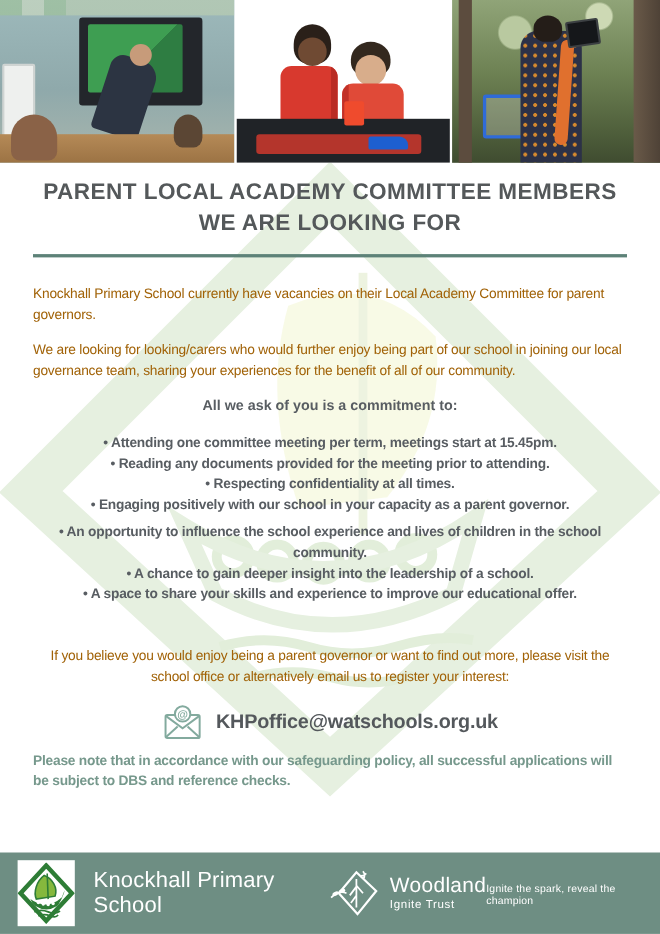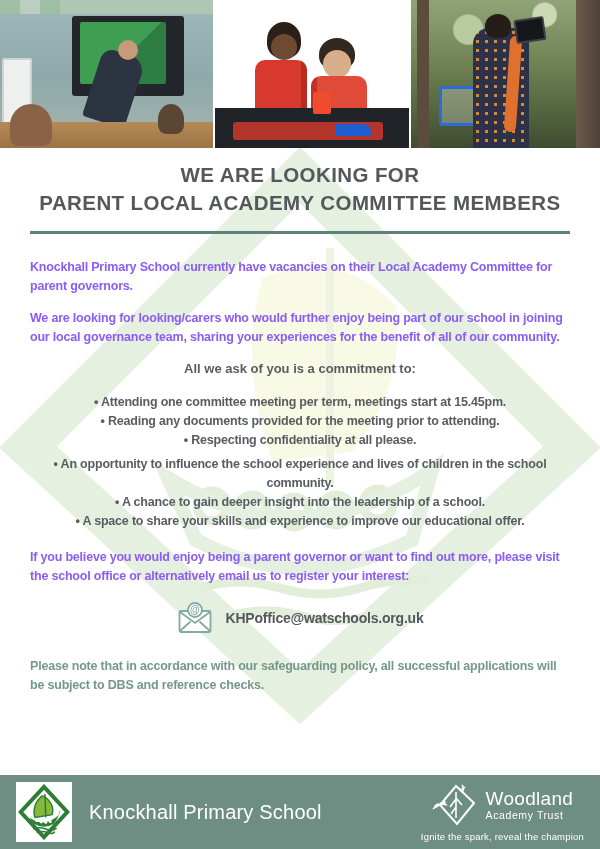--- a/index.html
+++ b/index.html
@@ -50,40 +50,40 @@
   .p3-hair{left:74px;top:14px;width:26px;height:24px;background:#241d18;border-radius:50% 50% 40% 40%;}
   .p3-tablet{left:104px;top:18px;width:26px;height:20px;background:#15171a;border:2px solid #3c4043;border-radius:2px;transform:rotate(-8deg);}
   .p3-cart{left:28px;top:86px;width:34px;height:34px;border:3px solid #2f6bd8;border-radius:3px;background:rgba(255,255,255,.25);}
   
   .watermark{position:absolute;left:0;top:0;width:600px;height:849px;z-index:0;pointer-events:none;}
   
   .content{position:relative;z-index:1;padding:0 30px;}
   .title{margin-top:13px;text-align:center;color:#54585a;font-weight:bold;
       font-size:20.5px;line-height:28px;letter-spacing:.4px;}
   .divider{margin-top:14px;height:3px;background:#5d8278;}
-  .para{color:#8b5cf6;font-weight:bold;font-size:12.5px;line-height:19px;letter-spacing:-.2px;}
+  .para{color:#a16207;font-weight:normal;font-size:12.5px;line-height:19px;letter-spacing:-.2px;}
   .p1{margin-top:24px;}
   .p2{margin-top:12px;}
   .c-head{margin-top:0;text-align:center;color:#585d62;font-weight:bold;font-size:13px;line-height:19px;}
   .c-head2{margin-top:17px;}
   ul.blist{margin:15px 0 0 0;padding:0;list-style:none;text-align:center;
       color:#585d62;font-weight:bold;font-size:12.5px;line-height:19px;letter-spacing:-.2px;}
   ul.blist2{margin-top:5px;}
   ul.blist li::before{content:"• ";}
-  .cta{margin-top:17px;}
+  .cta{margin-top:37px;text-align:center;}
   .email-row{margin-top:3px;display:flex;align-items:center;justify-content:center;gap:11px;height:38px;}
-  .email-text{color:#54585c;font-weight:bold;font-size:14px;letter-spacing:-.2px;}
-  .note{margin-top:20px;color:#76988c;font-weight:bold;font-size:12.5px;line-height:19px;letter-spacing:-.2px;}
+  .email-text{color:#54585c;font-weight:bold;font-size:18px;letter-spacing:-.2px;}
+  .note{margin-top:6px;color:#76988c;font-weight:bold;font-size:12.5px;line-height:19px;letter-spacing:-.2px;}
   
   .footer{position:absolute;left:0;bottom:0;width:600px;height:74px;background:#6e8e83;z-index:3;
       display:flex;align-items:center;justify-content:space-between;padding:0 16px;box-sizing:border-box;}
   .f-left{display:flex;align-items:center;gap:17px;}
   .logo-box{width:56px;height:60px;background:#ffffff;display:flex;align-items:center;justify-content:center;}
   .school-name{color:#ffffff;font-size:20px;font-weight:normal;letter-spacing:.2px;}
-  .trust{display:flex;flex-direction:column;align-items:center;}
+  .trust{display:flex;flex-direction:row;align-items:center;}
   .trust-row{display:flex;align-items:center;gap:8px;}
   .trust-names{display:flex;flex-direction:column;line-height:1;}
   .trust-name{color:#fff;font-size:19px;letter-spacing:.3px;}
   .trust-sub{color:#fff;font-size:10.5px;margin-top:2px;letter-spacing:.6px;}
   .tagline{color:#ffffff;font-size:9.5px;margin-top:4px;letter-spacing:.2px;}
 </style>
 </head>
 <body>
 
 <div class="page">
@@ -134,34 +134,35 @@
       <div class="ph-shape p3-woman"></div>
       <div class="ph-shape p3-scarf"></div>
       <div class="ph-shape p3-hair"></div>
       <div class="ph-shape p3-tablet"></div>
       <div class="ph-shape p3-trunk2"></div>
     </div>
   </div>
 
   <div class="content">
     <div class="title">
+      <div>PARENT LOCAL ACADEMY COMMITTEE MEMBERS</div>
       <div>WE ARE LOOKING FOR</div>
-      <div>PARENT LOCAL ACADEMY COMMITTEE MEMBERS</div>
     </div>
 
     <div class="divider"></div>
 
     <p class="para p1">Knockhall Primary School currently have vacancies on their Local Academy Committee for parent governors.</p>
     <p class="para p2">We are looking for looking/carers who would further enjoy being part of our school in joining our local governance team, sharing your experiences for the benefit of all of our community.</p>
 
     <div class="c-head">All we ask of you is a commitment to:</div>
     <ul class="blist">
       <li>Attending one committee meeting per term, meetings start at 15.45pm.</li>
       <li>Reading any documents provided for the meeting prior to attending.</li>
-      <li>Respecting confidentiality at all please.</li>
+      <li>Respecting confidentiality at all times.</li>
+      <li>Engaging positively with our school in your capacity as a parent governor.</li>
     </ul>
 
     <ul class="blist blist2">
       <li>An opportunity to influence the school experience and lives of children in the school community.</li>
       <li>A chance to gain deeper insight into the leadership of a school.</li>
       <li>A space to share your skills and experience to improve our educational offer.</li>
     </ul>
 
     <p class="para cta">If you believe you would enjoy being a parent governor or want to find out more, please visit the school office or alternatively email us to register your interest:</p>
 
@@ -205,20 +206,20 @@
         <svg width="46" height="44" viewBox="0 0 46 44">
           <path d="M24,3 L42,20 L25,41 L8,22 Z" fill="none" stroke="#ffffff" stroke-width="2"></path>
           <path d="M24,9 L24,35 M24,16 L18,24 M24,15 L30,22 M24,24 L19,31" fill="none" stroke="#ffffff" stroke-width="1.6"></path>
           <path d="M30,2 Q33,6 30,9 M33,4 Q30,7 28,6" fill="none" stroke="#ffffff" stroke-width="1.6"></path>
           <path d="M1,26 Q8,19 15,22" fill="none" stroke="#ffffff" stroke-width="1.6"></path>
           <ellipse cx="5" cy="22.5" rx="3" ry="1.7" fill="#ffffff" transform="rotate(-28 5 22.5)"></ellipse>
           <ellipse cx="11" cy="20" rx="3" ry="1.7" fill="#ffffff" transform="rotate(-18 11 20)"></ellipse>
         </svg>
         <div class="trust-names">
           <span class="trust-name">Woodland</span>
-          <span class="trust-sub">Academy Trust</span>
+          <span class="trust-sub">Ignite Trust</span>
         </div>
       </div>
       <span class="tagline">Ignite the spark, reveal the champion</span>
     </div>
   </div>
 
 </div>
 
 </body></html>

